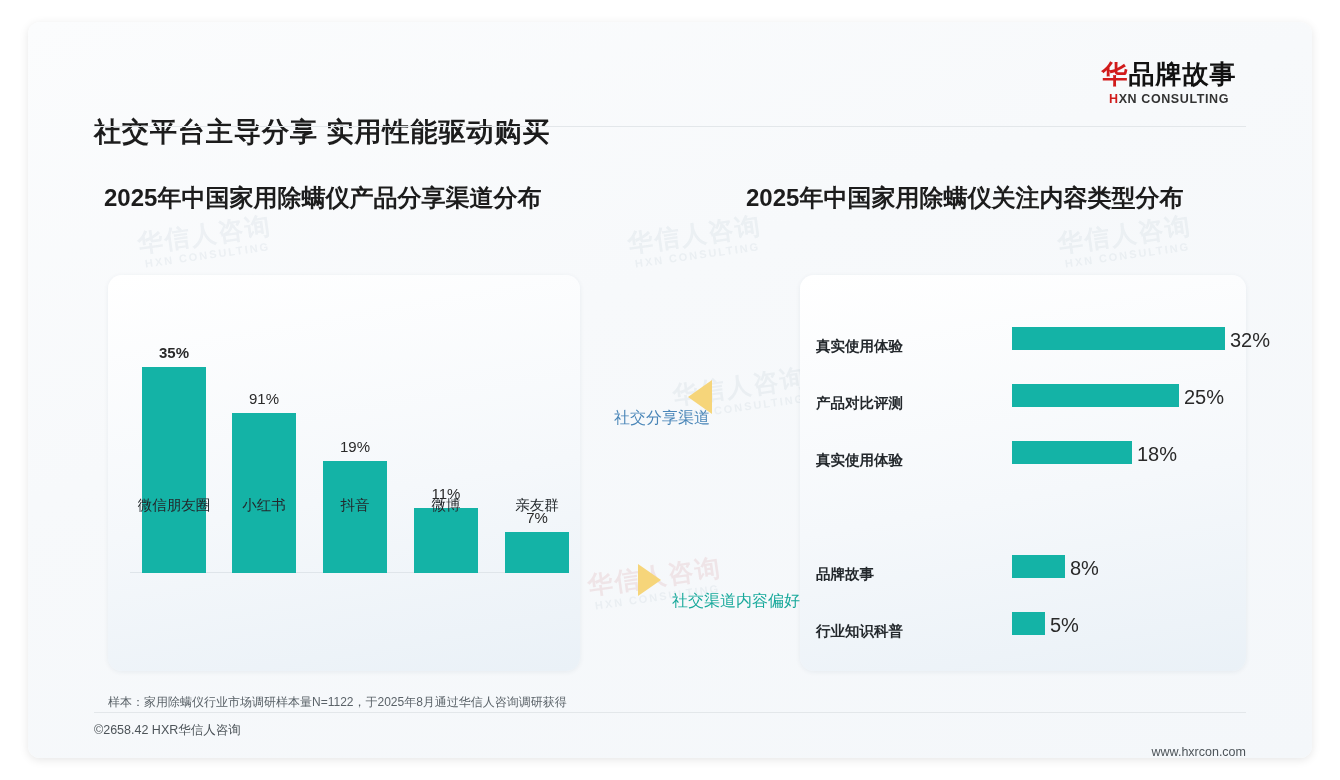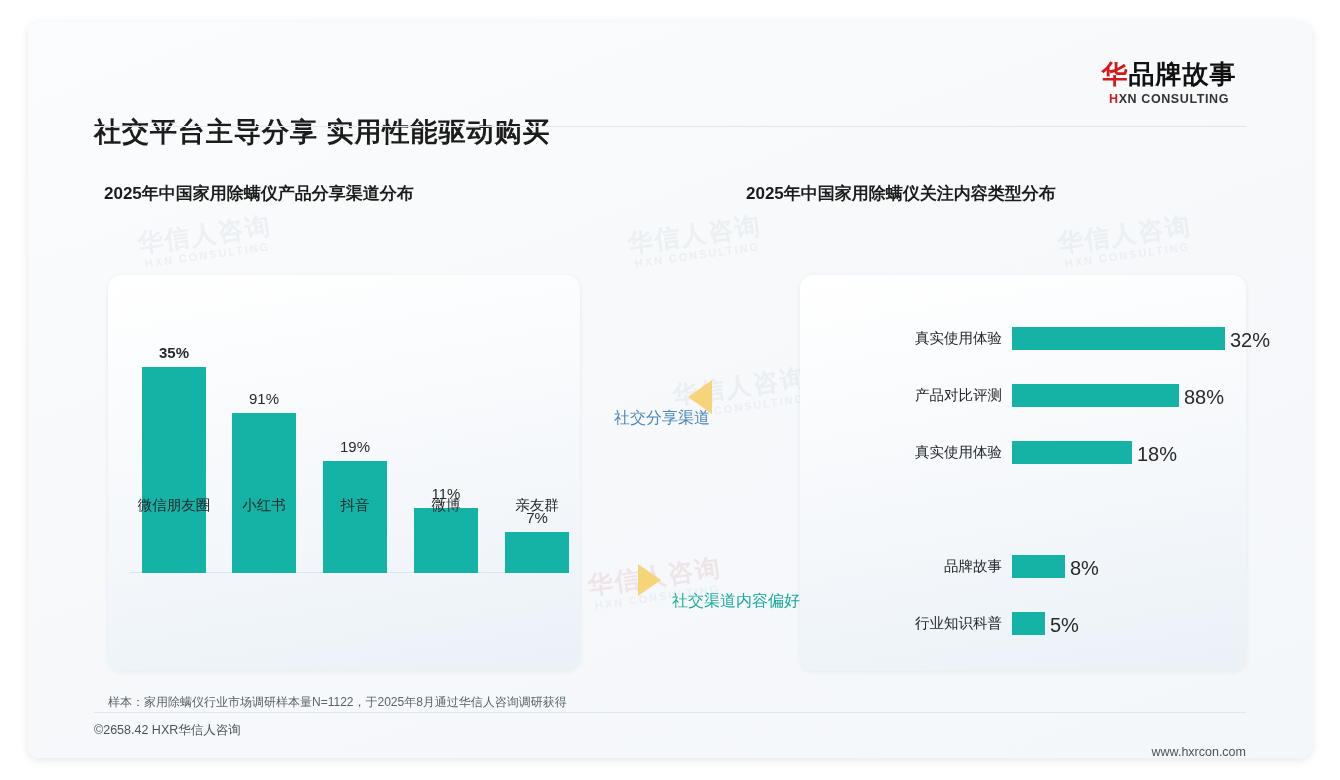--- a/index.html
+++ b/index.html
@@ -89,21 +89,21 @@
     line-height: 1.15;
     text-align: center;
   }
   .wm .l1 { font-size: 25px; letter-spacing: 2px; }
   .wm .l2 { font-size: 11px; letter-spacing: 2px; }
   .wm.red .l1 { color: #e0b9bc; }
 
   
   .chart-title {
     position: absolute;
-    font-size: 17px;
+    font-size: 24px;
     font-weight: bold;
     color: #1c1c1c;
     white-space: nowrap;
   }
   #title-left { left: 76px; top: 160px; }
   #title-right { left: 718px; top: 160px; }
 
   
   .panel {
     position: absolute;
@@ -173,26 +173,27 @@
   }
   .bar-row {
     position: absolute;
     left: 0;
     height: 34px;
     width: 446px;
   }
   .bar-label {
     position: absolute;
     left: 16px;
-    top: 8px;
+    top: 16px;
     width: 186px;
-    text-align: right;
+    text-align: left;
     font-size: 14.5px;
     color: #23282c;
     white-space: nowrap;
+    font-weight: bold;
   }
   .bar-fill {
     position: absolute;
     left: 212px;
     top: 6px;
     height: 23px;
     background: #14b3a6;
   }
   .bar-value {
     position: absolute;
@@ -354,21 +355,21 @@
 
     <div class="bar-row" style="top:46px;">
       <div class="bar-label">真实使用体验</div>
       <div class="bar-fill" style="width:213px;"></div>
       <div class="bar-value" style="left:430px;">32%</div>
     </div>
 
     <div class="bar-row" style="top:103px;">
       <div class="bar-label">产品对比评测</div>
       <div class="bar-fill" style="width:167px;"></div>
-      <div class="bar-value" style="left:384px;">88%</div>
+      <div class="bar-value" style="left:384px;">25%</div>
     </div>
 
     <div class="bar-row" style="top:160px;">
       <div class="bar-label">真实使用体验</div>
       <div class="bar-fill" style="width:120px;"></div>
       <div class="bar-value" style="left:337px;">18%</div>
     </div>
 
 
     <div class="bar-row" style="top:274px;">

